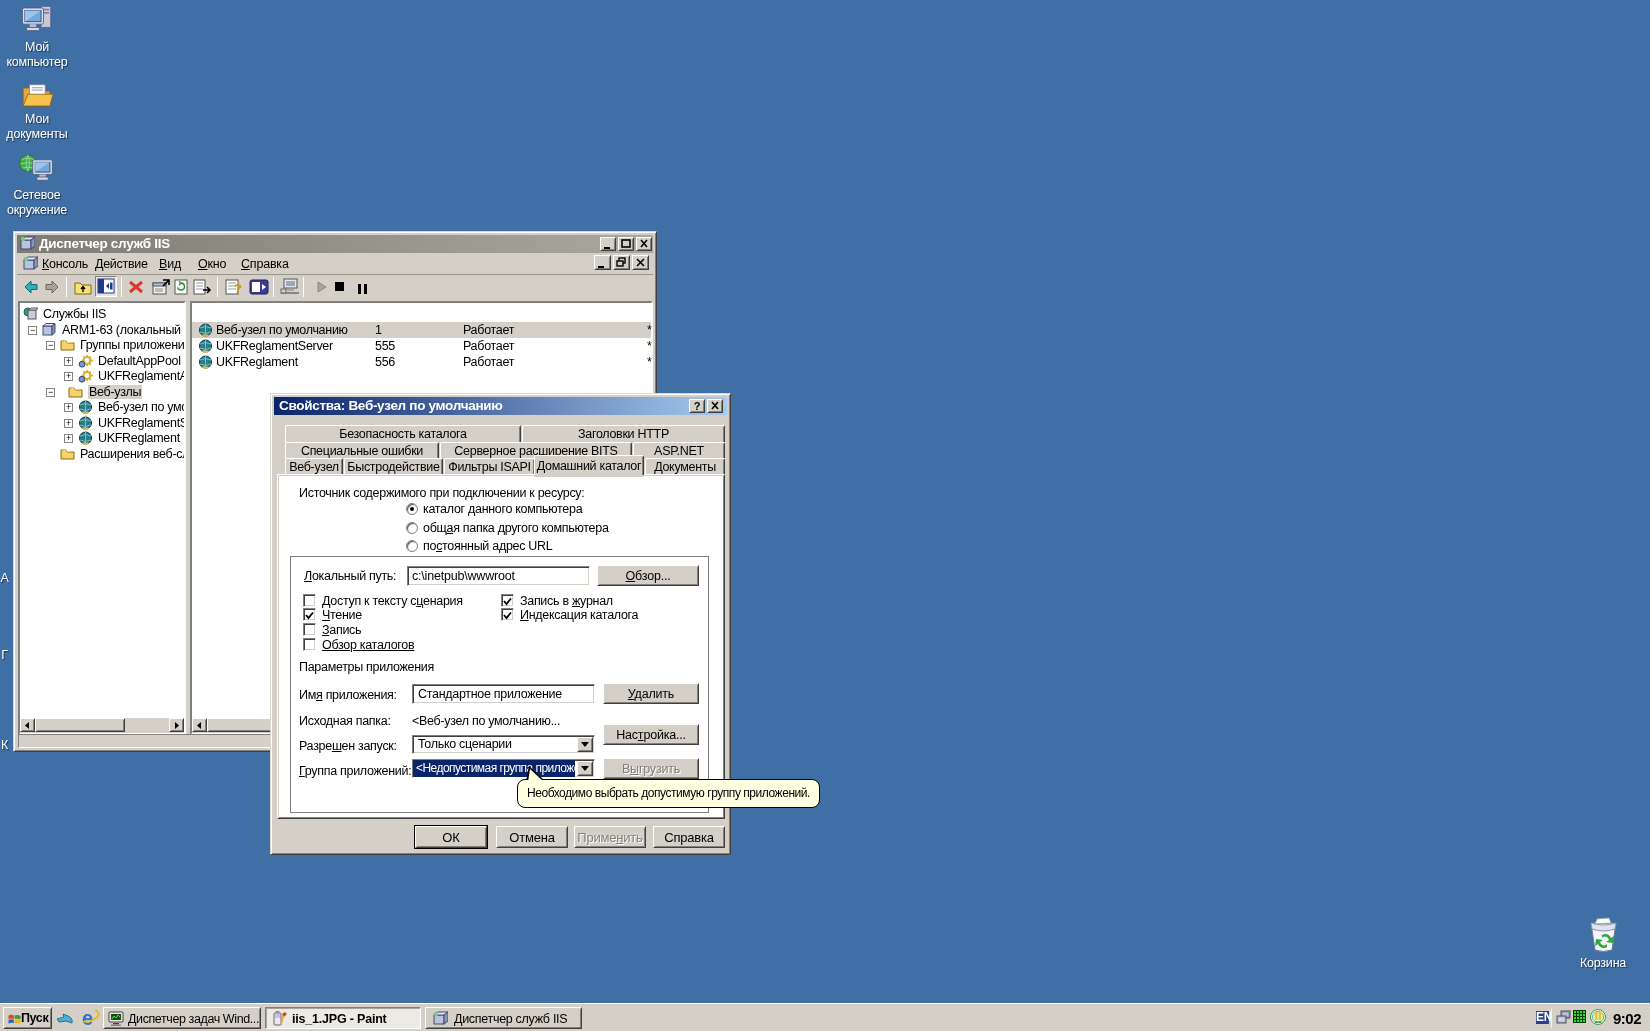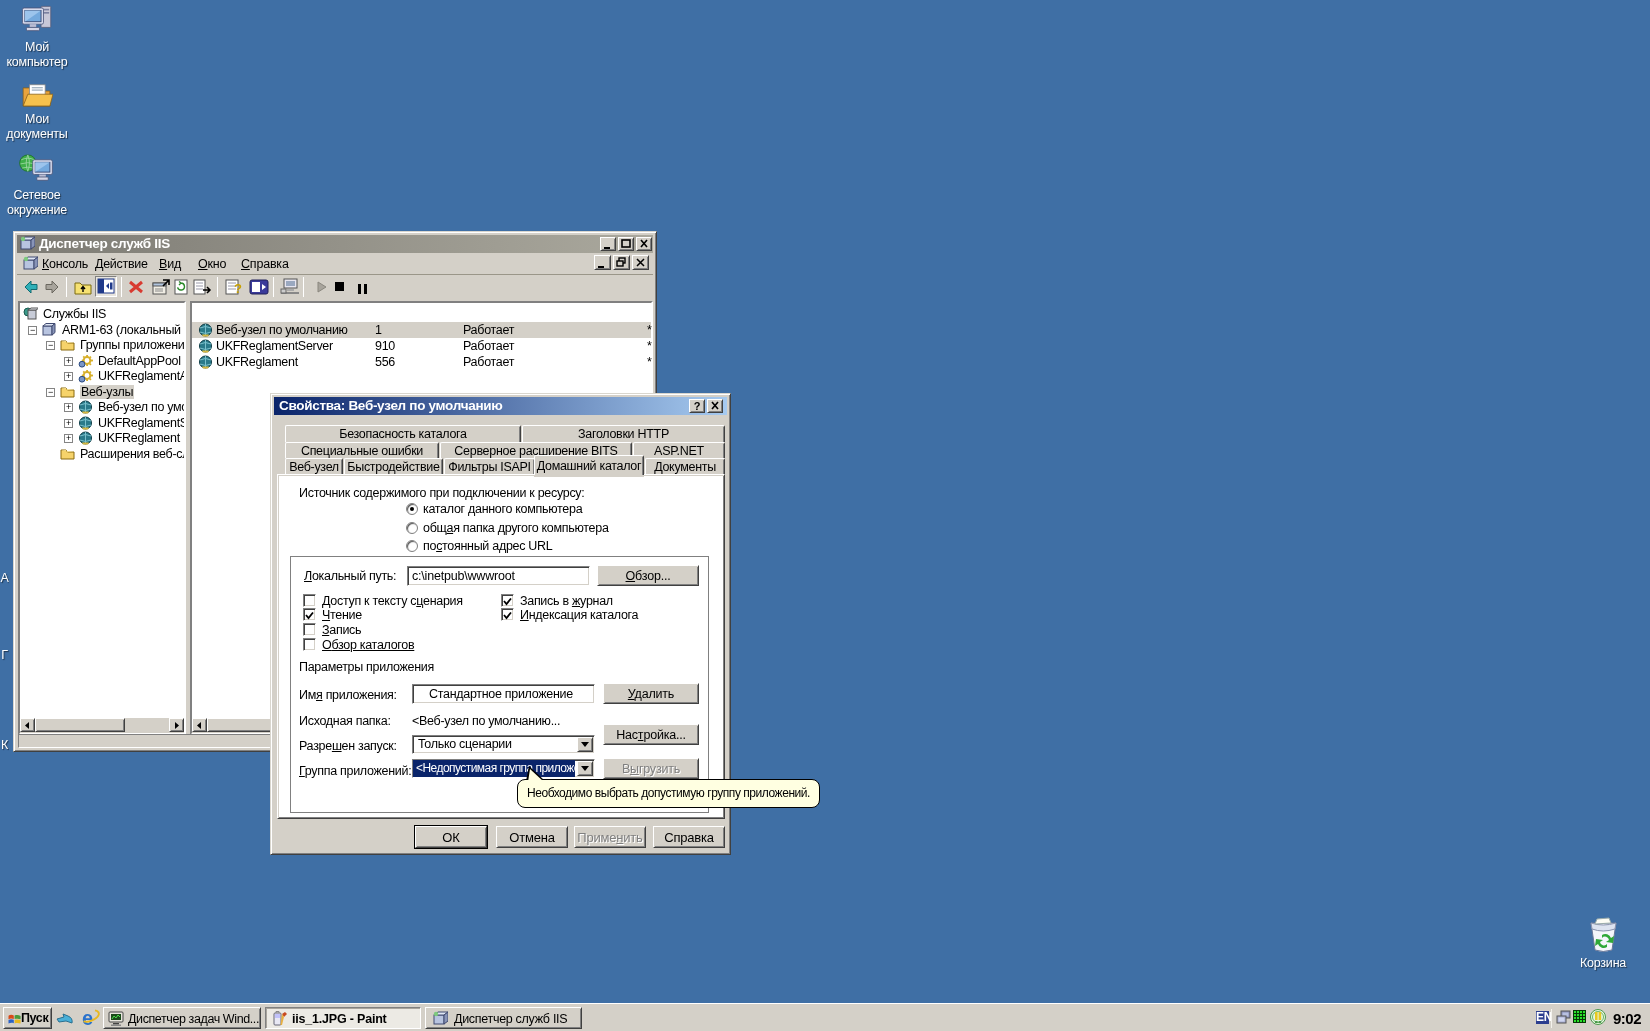--- a/index.html
+++ b/index.html
@@ -236,21 +236,21 @@
                 <rect x="13" y="5.6" width="2" height="1.8"></rect>
                 <rect x="5" y="2.2" width="1.8" height="1.8" transform="rotate(45 5.9 3.1)"></rect>
                 <rect x="11.4" y="2.4" width="1.8" height="1.8" transform="rotate(45 12.3 3.3)"></rect>
                 <rect x="5" y="9.4" width="1.8" height="1.8" transform="rotate(45 5.9 10.3)"></rect>
                 <rect x="11.4" y="9.4" width="1.8" height="1.8" transform="rotate(45 12.3 10.3)"></rect>
               </g>
             </g>
             <circle cx="4" cy="10.2" r="2.9" fill="#7a96c8" stroke="#2a4a80"></circle>
           </svg></span><span style="margin-left:20px;">UKFReglamentApp</span></div>
     <div class="ebox" style="left:26px;top:85px;">−</div>
-    <div class="trow" style="left:40px;top:82px;"><span class="abs" style="width:15px;height:13px;"><svg width="15" height="13" viewBox="0 0 15 13">
+    <div class="trow" style="left:48px;top:82px;"><span class="abs" style="width:15px;height:13px;"><svg width="15" height="13" viewBox="0 0 15 13">
             <path d="M1 3 L6 3 L7.5 5 L14 5 L14 12 L1 12 Z" fill="#f6d36a" stroke="#8a6a10"></path>
             <path d="M1 3 L6 3 L7.5 5 L14 5" fill="#fce79a"></path>
           </svg></span><span style="margin-left:20px;background:#d4d0c8;padding:0 1px;">Веб-узлы</span></div>
     <div class="ebox" style="left:44px;top:100px;">+</div>
     <div class="trow" style="left:58px;top:97px;"><span class="abs" style="width:15px;height:14px;"><svg width="15" height="14" viewBox="0 0 15 14">
             <circle cx="7.5" cy="7" r="6" fill="#2a7a8a" stroke="#0a3a44"></circle>
             <path d="M2 5 Q7.5 2 13 5 M2 9 Q7.5 12 13 9 M7.5 1 L7.5 13" stroke="#7ac0cc" fill="none"></path>
             <path d="M4 11.5 h7 l-1 2 h-5 Z" fill="#d8b840"></path>
           </svg></span><span style="margin-left:20px;">Веб-узел по умолч</span></div>
     <div class="ebox" style="left:44px;top:116px;">+</div>
@@ -295,21 +295,21 @@
             <path d="M4 11.5 h7 l-1 2 h-5 Z" fill="#d8b840"></path>
           </svg></span><span style="margin-left:18px;">Веб-узел по умолчанию</span></div>
     <div class="trow" style="left:183px;top:20px;">1</div>
     <div class="trow" style="left:271px;top:20px;">Работает</div>
     <div class="trow" style="left:455px;top:20px;">*</div>
     <div class="trow" style="left:6px;top:36px;"><span class="abs" style="width:15px;height:14px;"><svg width="15" height="14" viewBox="0 0 15 14">
             <circle cx="7.5" cy="7" r="6" fill="#2a7a8a" stroke="#0a3a44"></circle>
             <path d="M2 5 Q7.5 2 13 5 M2 9 Q7.5 12 13 9 M7.5 1 L7.5 13" stroke="#7ac0cc" fill="none"></path>
             <path d="M4 11.5 h7 l-1 2 h-5 Z" fill="#d8b840"></path>
           </svg></span><span style="margin-left:18px;">UKFReglamentServer</span></div>
-    <div class="trow" style="left:183px;top:36px;">910</div>
+    <div class="trow" style="left:183px;top:36px;">555</div>
     <div class="trow" style="left:271px;top:36px;">Работает</div>
     <div class="trow" style="left:455px;top:36px;">*</div>
     <div class="trow" style="left:6px;top:52px;"><span class="abs" style="width:15px;height:14px;"><svg width="15" height="14" viewBox="0 0 15 14">
             <circle cx="7.5" cy="7" r="6" fill="#2a7a8a" stroke="#0a3a44"></circle>
             <path d="M2 5 Q7.5 2 13 5 M2 9 Q7.5 12 13 9 M7.5 1 L7.5 13" stroke="#7ac0cc" fill="none"></path>
             <path d="M4 11.5 h7 l-1 2 h-5 Z" fill="#d8b840"></path>
           </svg></span><span style="margin-left:18px;">UKFReglament</span></div>
     <div class="trow" style="left:183px;top:52px;">556</div>
     <div class="trow" style="left:271px;top:52px;">Работает</div>
     <div class="trow" style="left:455px;top:52px;">*</div>
@@ -388,21 +388,21 @@
     <div class="tlabel" style="left:242px;top:119px;">Запись в <span class="u">ж</span>урнал</div>
     <span class="cb" style="left:223px;top:133px;"><svg width="11" height="11">
           <path d="M2 5 L4.5 8 L9 2.5" stroke="#000" stroke-width="1.8" fill="none"></path>
         </svg></span>
     <div class="tlabel" style="left:242px;top:133px;"><span class="u">И</span>ндексация каталога</div>
 
     <div class="abs" style="left:24px;top:177px;width:395px;height:1px;background:#808080;border-bottom:1px solid #fff;"></div>
     <div class="tlabel" style="left:21px;top:185px;">Параметры приложения</div>
 
     <div class="tlabel" style="left:21px;top:213px;">Им<span class="u">я</span> приложения:</div>
-    <div class="sunken abs" style="left:134px;top:209px;width:183px;height:20px;font-size:12.5px;letter-spacing:-0.3px;line-height:18px;padding-left:16px;">Стандартное приложение</div>
+    <div class="sunken abs" style="left:134px;top:209px;width:183px;height:20px;font-size:12.5px;letter-spacing:-0.3px;line-height:18px;padding-left:5px;">Стандартное приложение</div>
     <div class="btn abs" style="left:325px;top:208px;width:96px;height:21px;text-align:center;line-height:20px;font-size:12.5px;letter-spacing:-0.2px;"><span class="u">У</span>далить</div>
     <div class="tlabel" style="left:21px;top:239px;">Исходная папка:</div>
     <div class="tlabel" style="left:134px;top:239px;">&lt;Веб-узел по умолчанию...</div>
     <div class="btn abs" style="left:325px;top:249px;width:96px;height:21px;text-align:center;line-height:20px;font-size:12.5px;letter-spacing:-0.2px;">Нас<span class="u">т</span>ройка...</div>
     <div class="tlabel" style="left:21px;top:264px;">Разре<span class="u">ш</span>ен запуск:</div>
     <div class="sunken abs" style="left:134px;top:260px;width:183px;height:19px;font-size:12.5px;letter-spacing:-0.3px;line-height:17px;padding-left:5px;">Только сценарии<span class="btn abs" style="right:1px;top:1px;width:16px;height:15px;display:flex;align-items:center;justify-content:center;">
           <svg width="8" height="5">
             <path d="M0 0 L8 0 L4 5 Z" fill="#000"></path>
           </svg>
         </span></div>

